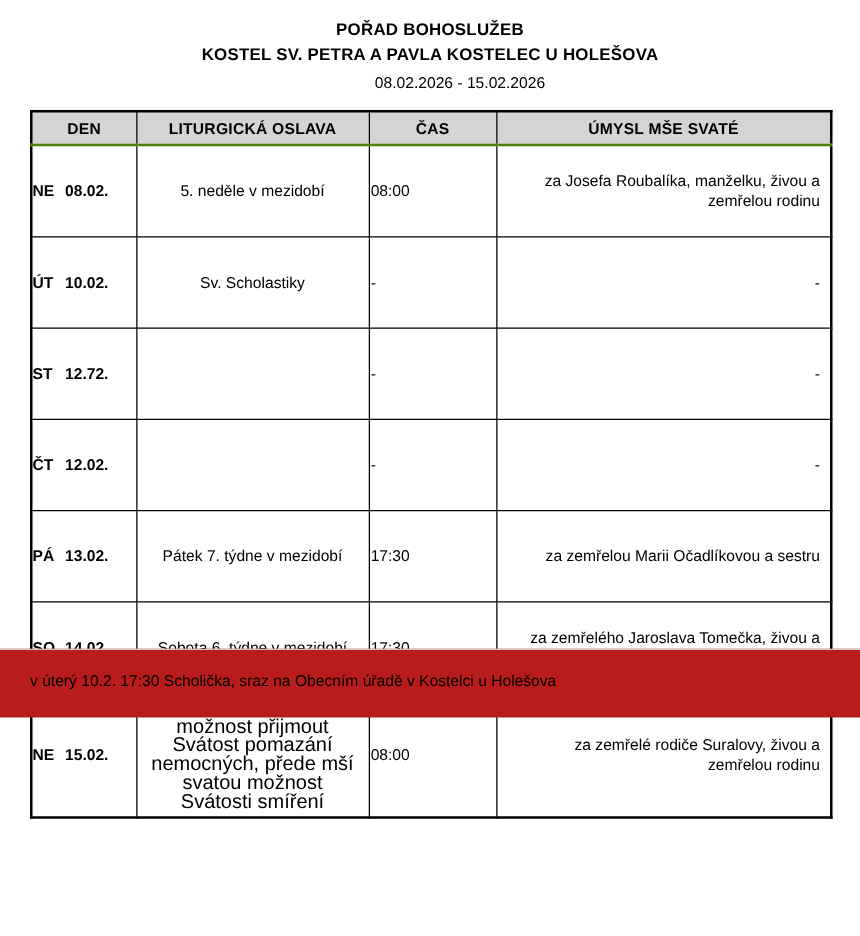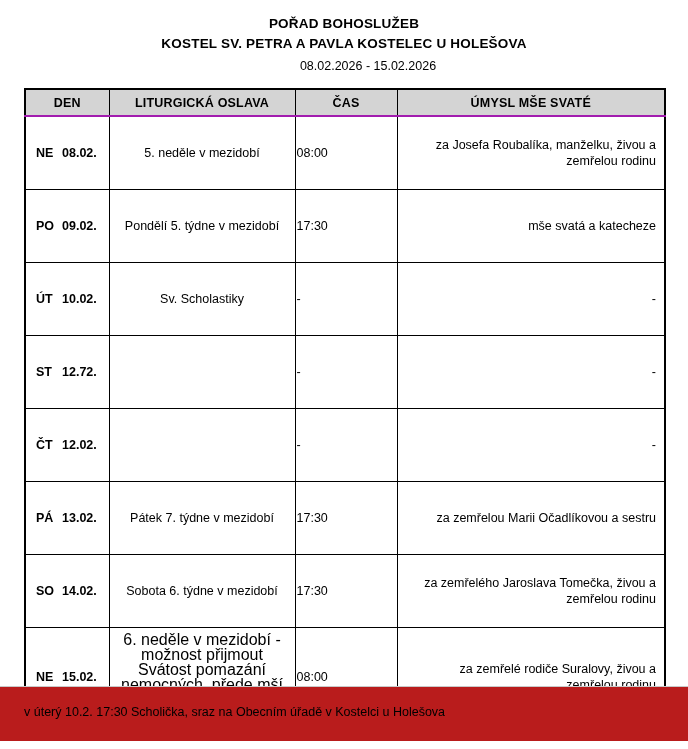--- a/index.html
+++ b/index.html
@@ -10,21 +10,21 @@
   body {
     width: 688px;
     height: 749px;
     font-family: "Liberation Sans", sans-serif;
     color: #000000;
     overflow: hidden;
   }
   .page {
     position: relative;
     width: 688px;
-    height: 741px;
+    height: 574px;
     box-sizing: border-box;
   }
   .header {
     text-align: center;
     padding-top: 14px;
   }
   .header .title-line {
     font-size: 13.5px;
     font-weight: bold;
     line-height: 20px;
@@ -52,31 +52,31 @@
     font-size: 12.5px;
   }
   table.schedule thead th {
     background: #d4d4d4;
     font-weight: bold;
     text-align: center;
     height: 21px;
     padding: 2px 0;
     font-size: 12.5px;
     letter-spacing: 0.2px;
-    border-bottom: 2px solid #a21caf;
+    border-bottom: 2px solid #4d7c0f;
   }
   col.c-day { width: 84px; }
   col.c-celebration { width: 186px; }
   col.c-time { width: 102px; }
   col.c-intention { width: 268px; }
 
   td.day {
     font-weight: bold;
     font-size: 12.5px;
-    padding-left: 10px;
+    padding-left: 0;
     white-space: nowrap;
   }
   td.day .dow {
     display: inline-block;
     min-width: 26px;
   }
   td.celebration {
     text-align: center;
     padding: 4px 6px;
     line-height: 16px;
@@ -137,26 +137,20 @@
         </tr>
       </thead>
       <tbody>
         <tr class="row-tall">
           <td class="day"><span class="dow">NE</span><span>08.02.</span></td>
           <td class="celebration">5. neděle v mezidobí</td>
           <td class="time">08:00</td>
           <td class="intention">za Josefa Roubalíka, manželku, živou a zemřelou rodinu</td>
         </tr>
         <tr class="row-tall">
-          <td class="day"><span class="dow">PO</span><span>09.02.</span></td>
-          <td class="celebration">Pondělí 5. týdne v mezidobí</td>
-          <td class="time">17:30</td>
-          <td class="intention">mše svatá a katecheze</td>
-        </tr>
-        <tr class="row-tall">
           <td class="day"><span class="dow">ÚT</span><span>10.02.</span></td>
           <td class="celebration">Sv. Scholastiky</td>
           <td class="time">-</td>
           <td class="intention">-</td>
         </tr>
         <tr class="row-tall">
           <td class="day"><span class="dow">ST</span><span>12.72.</span></td>
           <td class="celebration"></td>
           <td class="time">-</td>
           <td class="intention">-</td>

